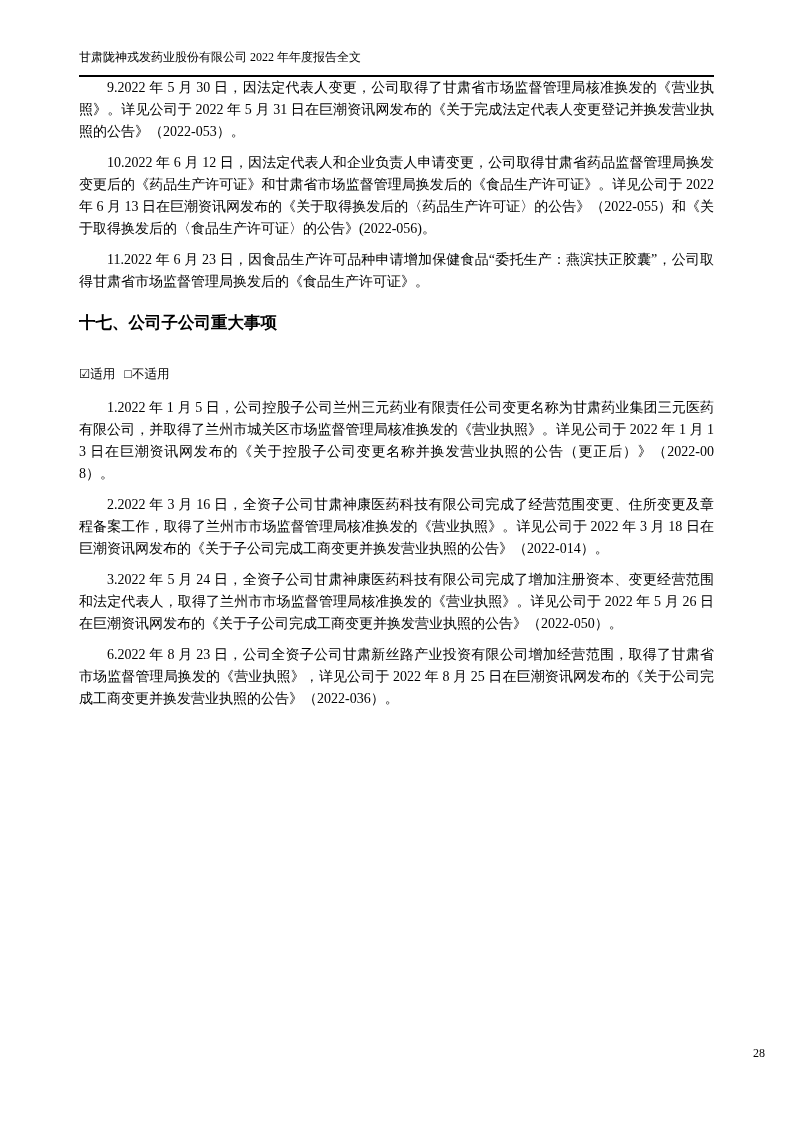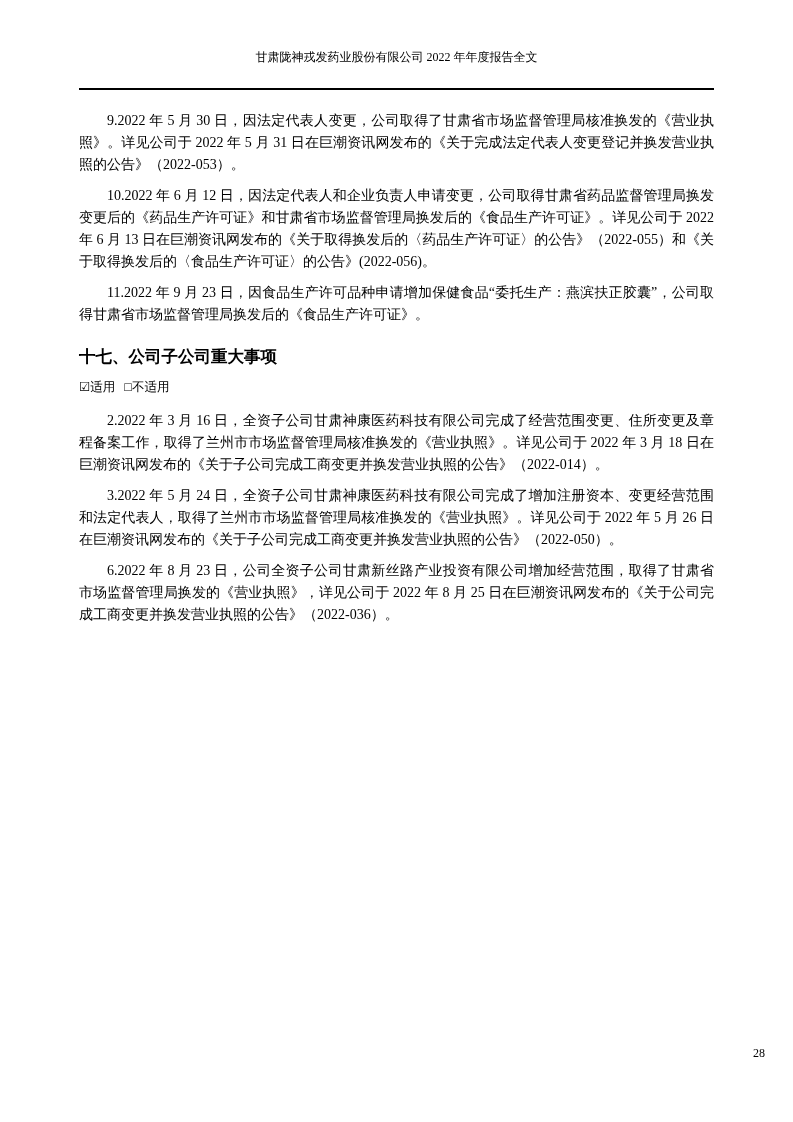--- a/index.html
+++ b/index.html
@@ -13,42 +13,42 @@
     position: relative;
     overflow: hidden;
   }
   .page {
     width: 793px;
     height: 1122px;
     padding: 48px 79px 0 79px;
     position: relative;
   }
   .doc-header {
-    text-align: center;
+    text-align: left;
     font-size: 12px;
     line-height: 18px;
-    padding-bottom: 22px;
+    padding-bottom: 9px;
     border-bottom: 2px solid #000000;
   }
   .doc-body {
-    padding-top: 20px;
+    padding-top: 0;
   }
   p.para {
     font-size: 14px;
     line-height: 22px;
     text-align: justify;
     text-indent: 2em;
     margin: 0 0 9px 0;
     word-break: break-all;
   }
   h2.section-heading {
-    font-family: Liberation Sans, sans-serif;
+    font-family: Liberation Serif, serif;
     font-size: 16.5px;
     font-weight: bold;
-    margin: 18px 0 10px 0;
+    margin: 18px 0 30px 0;
     line-height: 24px;
   }
   .applicability {
     font-size: 12.5px;
     line-height: 18px;
     margin: 0 0 14px 0;
   }
   .applicability span { margin-right: 6px; margin-top: 9px; }
   .page-number {
     position: absolute;
@@ -64,29 +64,30 @@
 <div class="page">
 
   <div class="doc-header">
     <span>甘肃陇神戎发药业股份有限公司 2022 年年度报告全文</span>
   </div>
 
   <div class="doc-body">
 
     <p class="para">9.2022 年 5 月 30 日，因法定代表人变更，公司取得了甘肃省市场监督管理局核准换发的《营业执照》。详见公司于 2022 年 5 月 31 日在巨潮资讯网发布的《关于完成法定代表人变更登记并换发营业执照的公告》（2022-053）。</p>
     <p class="para">10.2022 年 6 月 12 日，因法定代表人和企业负责人申请变更，公司取得甘肃省药品监督管理局换发变更后的《药品生产许可证》和甘肃省市场监督管理局换发后的《食品生产许可证》。详见公司于 2022 年 6 月 13 日在巨潮资讯网发布的《关于取得换发后的〈药品生产许可证〉的公告》（2022-055）和《关于取得换发后的〈食品生产许可证〉的公告》(2022-056)。</p>
-    <p class="para">11.2022 年 9 月 23 日，因食品生产许可品种申请增加保健食品“委托生产：燕滨扶正胶囊”，公司取得甘肃省市场监督管理局换发后的《食品生产许可证》。</p>
+    <p class="para">11.2022 年 6 月 23 日，因食品生产许可品种申请增加保健食品“委托生产：燕滨扶正胶囊”，公司取得甘肃省市场监督管理局换发后的《食品生产许可证》。</p>
 
     <h2 class="section-heading">十七、公司子公司重大事项</h2>
 
     <div class="applicability">
       <span>☑适用</span>
       <span>□不适用</span>
     </div>
 
+    <p class="para">1.2022 年 1 月 5 日，公司控股子公司兰州三元药业有限责任公司变更名称为甘肃药业集团三元医药有限公司，并取得了兰州市城关区市场监督管理局核准换发的《营业执照》。详见公司于 2022 年 1 月 13 日在巨潮资讯网发布的《关于控股子公司变更名称并换发营业执照的公告（更正后）》（2022-008）。</p>
     <p class="para">2.2022 年 3 月 16 日，全资子公司甘肃神康医药科技有限公司完成了经营范围变更、住所变更及章程备案工作，取得了兰州市市场监督管理局核准换发的《营业执照》。详见公司于 2022 年 3 月 18 日在巨潮资讯网发布的《关于子公司完成工商变更并换发营业执照的公告》（2022-014）。</p>
     <p class="para">3.2022 年 5 月 24 日，全资子公司甘肃神康医药科技有限公司完成了增加注册资本、变更经营范围和法定代表人，取得了兰州市市场监督管理局核准换发的《营业执照》。详见公司于 2022 年 5 月 26 日在巨潮资讯网发布的《关于子公司完成工商变更并换发营业执照的公告》（2022-050）。</p>
     <p class="para">6.2022 年 8 月 23 日，公司全资子公司甘肃新丝路产业投资有限公司增加经营范围，取得了甘肃省市场监督管理局换发的《营业执照》，详见公司于 2022 年 8 月 25 日在巨潮资讯网发布的《关于公司完成工商变更并换发营业执照的公告》（2022-036）。</p>
 
   </div>
 
   <div class="page-number">28</div>
 
 </div>
 

